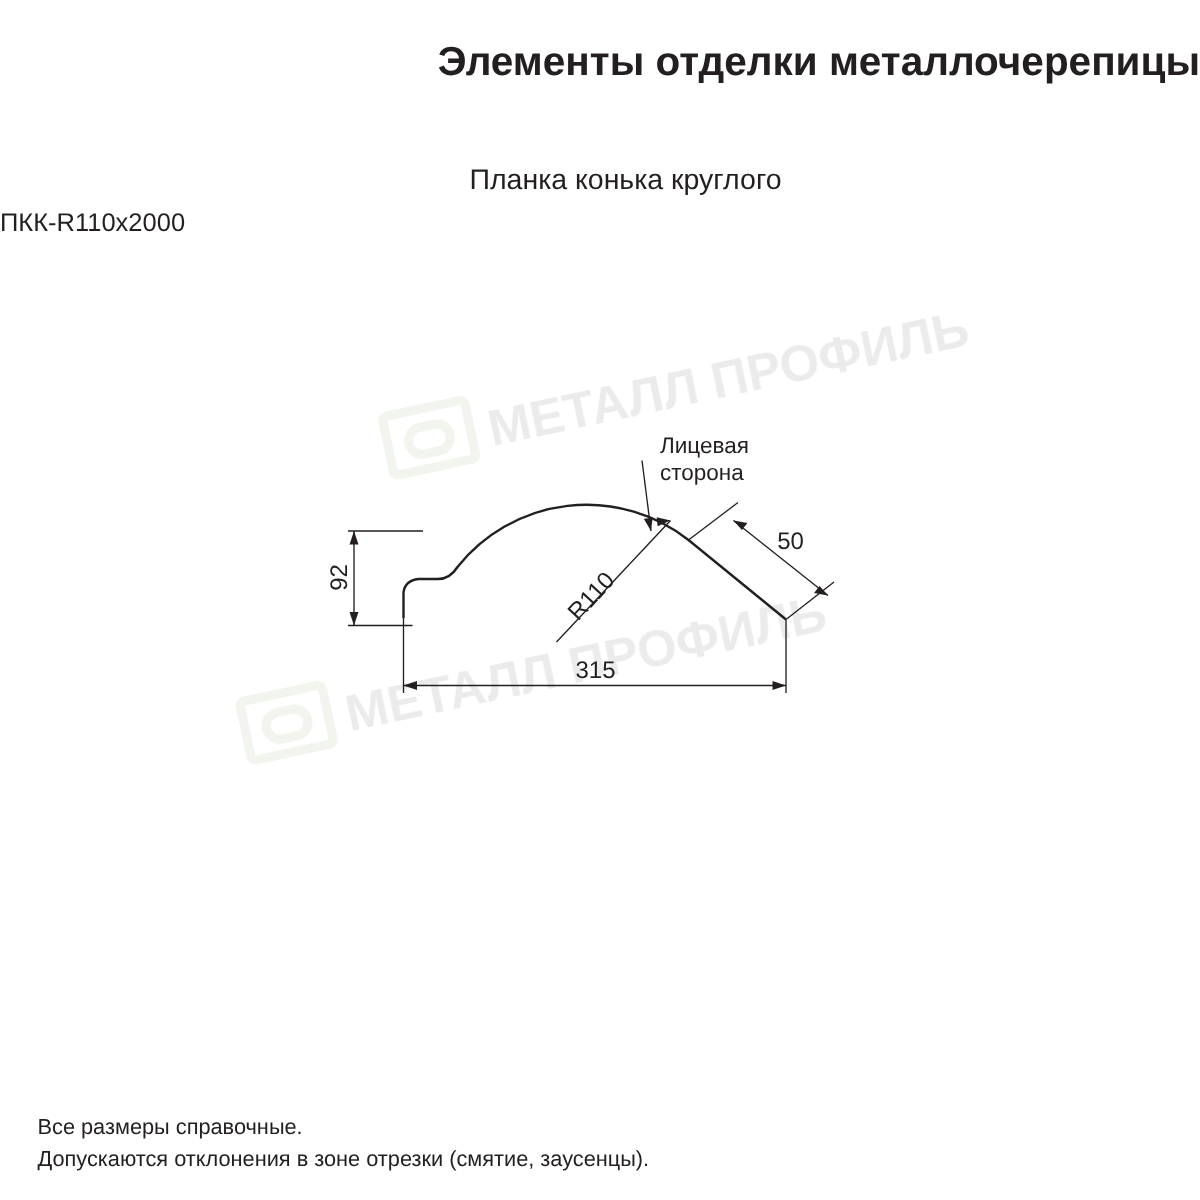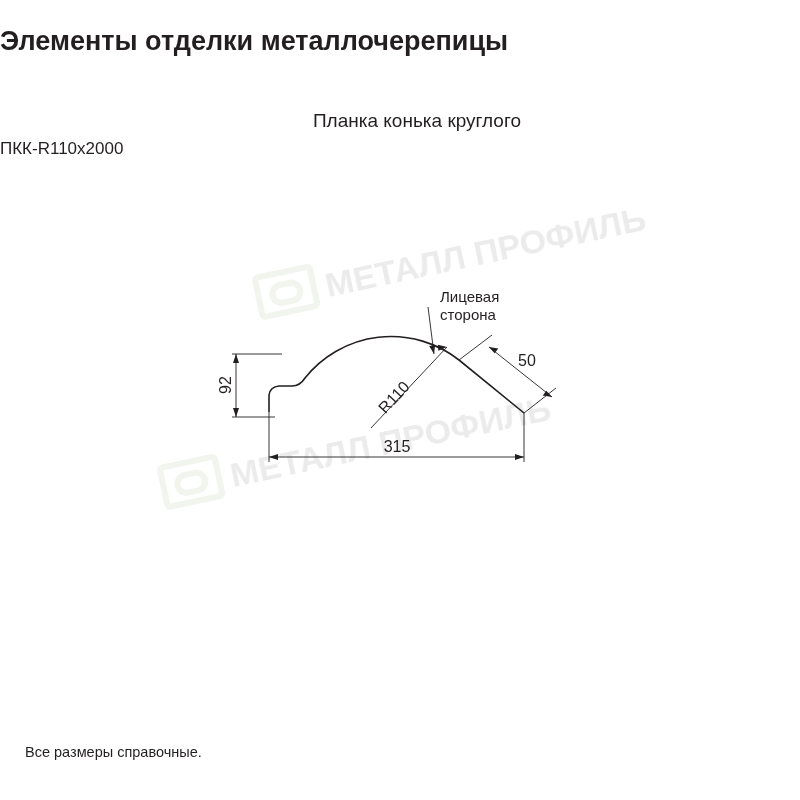--- a/index.html
+++ b/index.html
@@ -18,21 +18,21 @@
   .page {
     position: absolute;
     left: 0; top: 0;
     width: 800px;
     height: 800px;
   }
   .title {
     position: absolute;
     left: 0; top: 26px;
     width: 800px;
-    text-align: left;
+    text-align: right;
     font-size: 27px;
     font-weight: bold;
     letter-spacing: 0px;
     color: #231f20;
   }
   .subtitle1 {
     position: absolute;
     left: 0; top: 110px;
     width: 800px;
     text-align: center;
@@ -140,15 +140,16 @@
         <path d="M434,174 l -4.8,-8.1 l 5.9,-0.8 z" fill="#231f20" stroke="none"></path>
       </g>
       <text x="440" y="122" font-size="15">Лицевая</text>
       <text x="440" y="140" font-size="15">сторона</text>
 
     </svg>
   </div>
 
   <div class="footer">
     <div>Все размеры справочные.</div>
+    <div>Допускаются отклонения в зоне отрезки (смятие, заусенцы).</div>
   </div>
 
 </div>
 
 </body></html>

